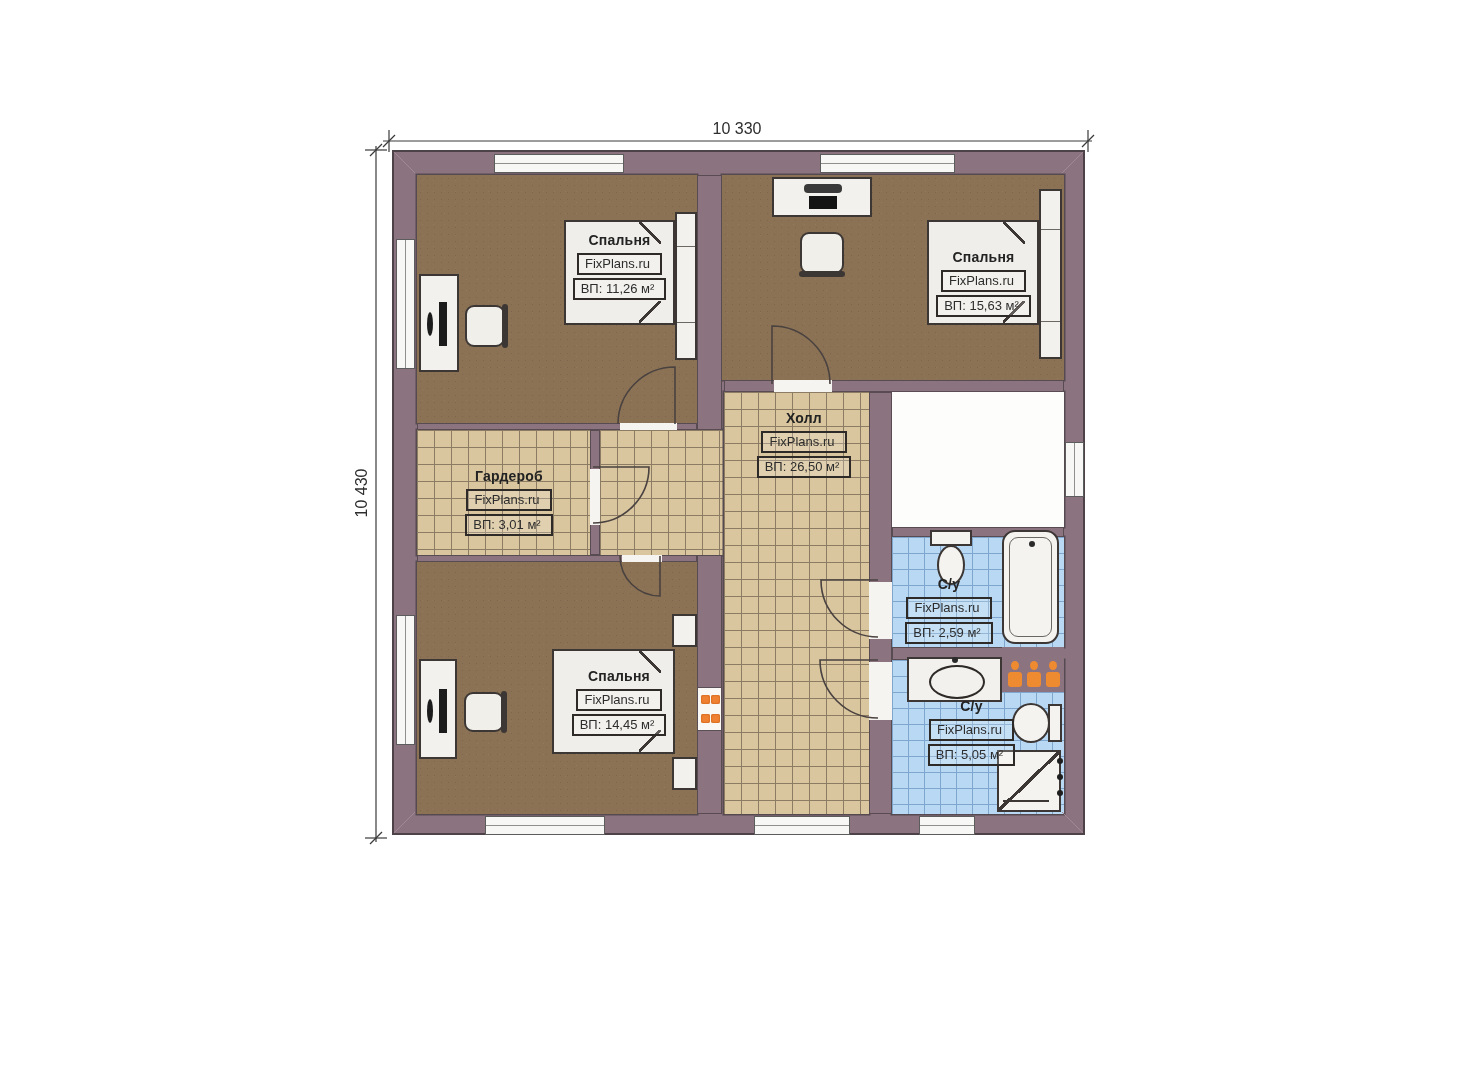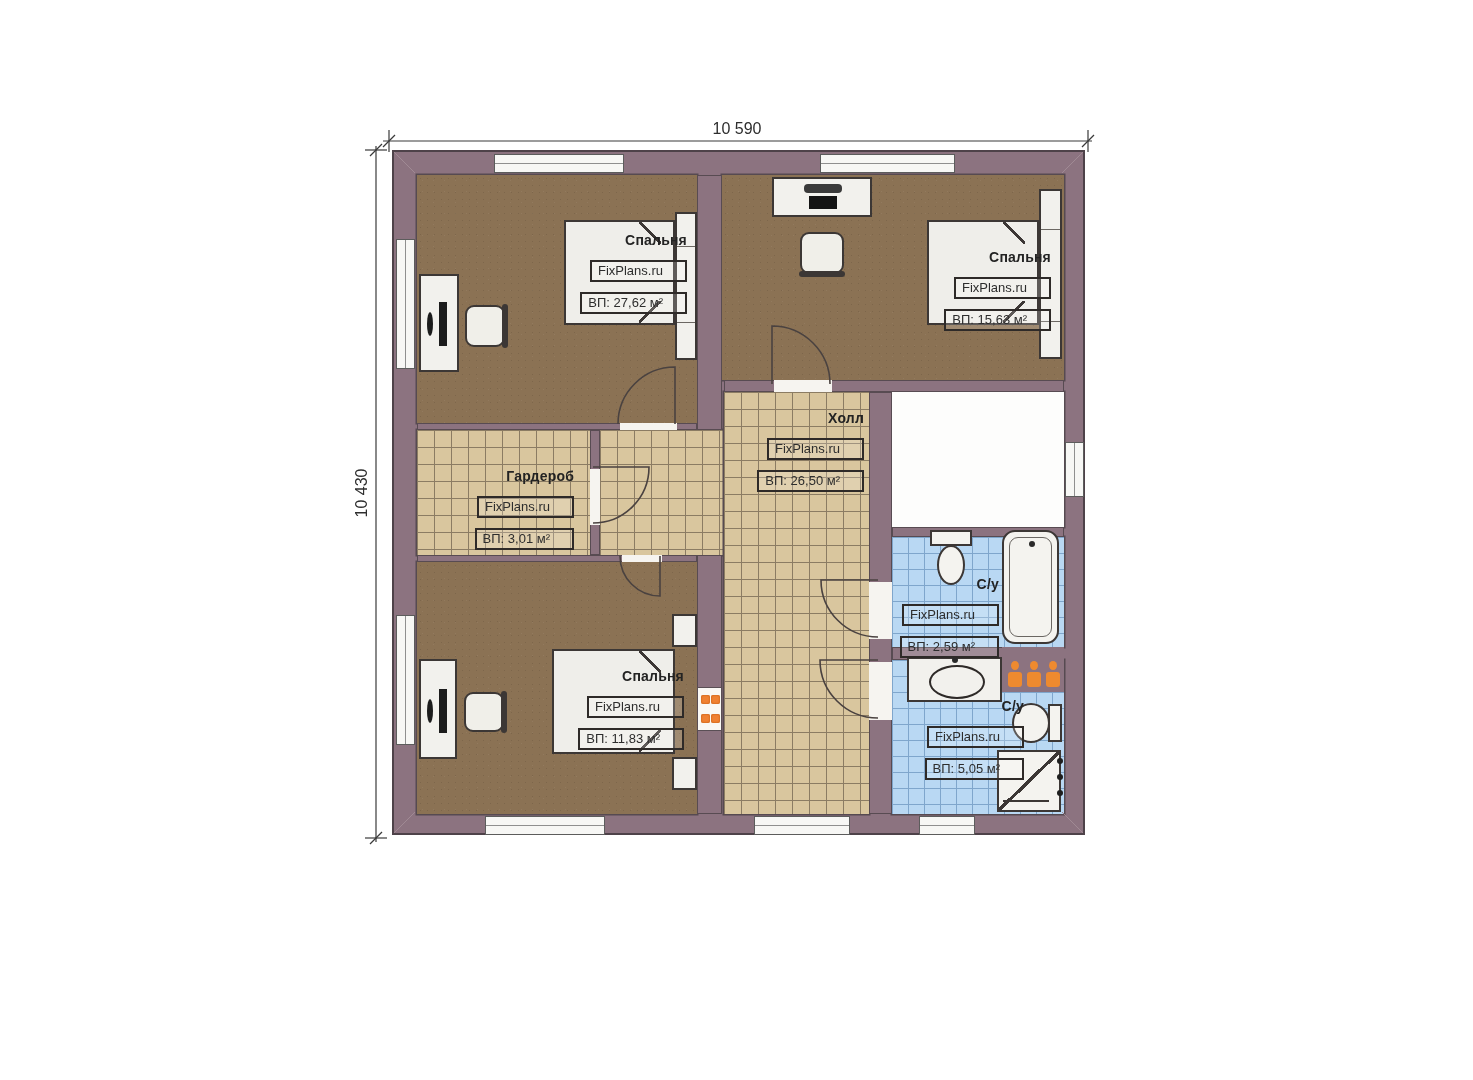--- a/index.html
+++ b/index.html
@@ -63,37 +63,37 @@
     background:linear-gradient(to bottom right,transparent 48%,#3c3735 48%,#3c3735 52%,transparent 52%);}
   .shower .baseline{position:absolute;left:4px;right:10px;bottom:8px;height:0;border-top:2px solid #3c3735;}
   .knobdot{position:absolute;width:6px;height:6px;background:#1e1e1e;border-radius:50%;}
   .heater{background:#faf8f4;border:1.5px solid #5a4f55;}
   .hdot{position:absolute;width:9px;height:9px;background:#f08132;border-radius:2px;box-shadow:inset 0 0 2px #b44f00;}
   .radblock{background:#8c7380;z-index:3;}
   .knob{position:absolute;width:14px;height:15px;background:#ee8a2f;border-radius:3px;}
   .knob:before{content:"";position:absolute;top:-11px;left:3px;width:8px;height:9px;background:#ee8a2f;border-radius:50%;}
 
   
-  .room-label{position:absolute;z-index:6;display:flex;flex-direction:column;align-items:flex-end;gap:10px;}
+  .room-label{position:absolute;z-index:6;display:flex;flex-direction:column;align-items:center;gap:3px;}
   .rl-title{font-size:14px;font-weight:bold;color:#232323;letter-spacing:.2px;margin-bottom:2px;white-space:nowrap;}
-  .rl-box{font-size:13px;color:#2d2d2d;border:2px solid #2e2a28;padding:1px 22px 2px 6px;white-space:nowrap;background:rgba(255,255,255,0.18);}
+  .rl-box{font-size:13px;color:#2d2d2d;border:2px solid #2e2a28;padding:1px 10px 2px 6px;white-space:nowrap;background:rgba(255,255,255,0.18);}
 
   
   .dim-text{position:absolute;font-size:16px;color:#2e2e2e;text-align:center;z-index:6;}
   #dim-top-text{left:637px;top:120px;width:200px;}
   #dim-left-text{left:312px;top:484px;width:100px;transform:rotate(-90deg);}
 
   #overlay{position:absolute;left:0;top:0;z-index:5;pointer-events:none;}
 </style>
 </head>
 <body>
 
 <div id="stage">
 
-  <div class="dim-text" id="dim-top-text">10 590</div>
+  <div class="dim-text" id="dim-top-text">10 330</div>
   <div class="dim-text" id="dim-left-text">10 430</div>
 
   <div id="plan">
 
     <div class="floor carpet" style="left:23px;top:23px;width:280px;height:248px;"></div>
     <div class="floor carpet" style="left:328px;top:23px;width:342px;height:205px;"></div>
     <div class="floor carpet" style="left:23px;top:410px;width:280px;height:252px;"></div>
     <div class="floor tile" style="left:23px;top:278px;width:173px;height:125px;"></div>
     <div class="floor tile" style="left:206px;top:278px;width:124px;height:125px;"></div>
     <div class="floor tile" style="left:330px;top:240px;width:145px;height:422px;"></div>
@@ -201,41 +201,41 @@
       <div class="diag"></div>
       <div class="baseline"></div>
       <div class="knobdot" style="right:-4px;top:6px;"></div>
       <div class="knobdot" style="right:-4px;top:22px;"></div>
       <div class="knobdot" style="right:-4px;top:38px;"></div>
     </div>
 
     <div class="room-label" style="left:158px;top:80px;width:135px;">
       <div class="rl-title">Спальня</div>
       <div class="rl-box">FixPlans.ru</div>
-      <div class="rl-box">ВП: 27,62 м²</div>
+      <div class="rl-box">ВП: 11,26 м²</div>
     </div>
     <div class="room-label" style="left:522px;top:97px;width:135px;">
       <div class="rl-title">Спальня</div>
       <div class="rl-box">FixPlans.ru</div>
       <div class="rl-box">ВП: 15,63 м²</div>
     </div>
     <div class="room-label" style="left:350px;top:258px;width:120px;">
       <div class="rl-title">Холл</div>
       <div class="rl-box">FixPlans.ru</div>
       <div class="rl-box">ВП: 26,50 м²</div>
     </div>
     <div class="room-label" style="left:50px;top:316px;width:130px;">
       <div class="rl-title">Гардероб</div>
       <div class="rl-box">FixPlans.ru</div>
       <div class="rl-box">ВП: 3,01 м²</div>
     </div>
     <div class="room-label" style="left:160px;top:516px;width:130px;">
       <div class="rl-title">Спальня</div>
       <div class="rl-box">FixPlans.ru</div>
-      <div class="rl-box">ВП: 11,83 м²</div>
+      <div class="rl-box">ВП: 14,45 м²</div>
     </div>
     <div class="room-label" style="left:505px;top:424px;width:100px;">
       <div class="rl-title">С/у</div>
       <div class="rl-box">FixPlans.ru</div>
       <div class="rl-box">ВП: 2,59 м²</div>
     </div>
     <div class="room-label" style="left:525px;top:546px;width:105px;">
       <div class="rl-title">С/у</div>
       <div class="rl-box">FixPlans.ru</div>
       <div class="rl-box">ВП: 5,05 м²</div>

